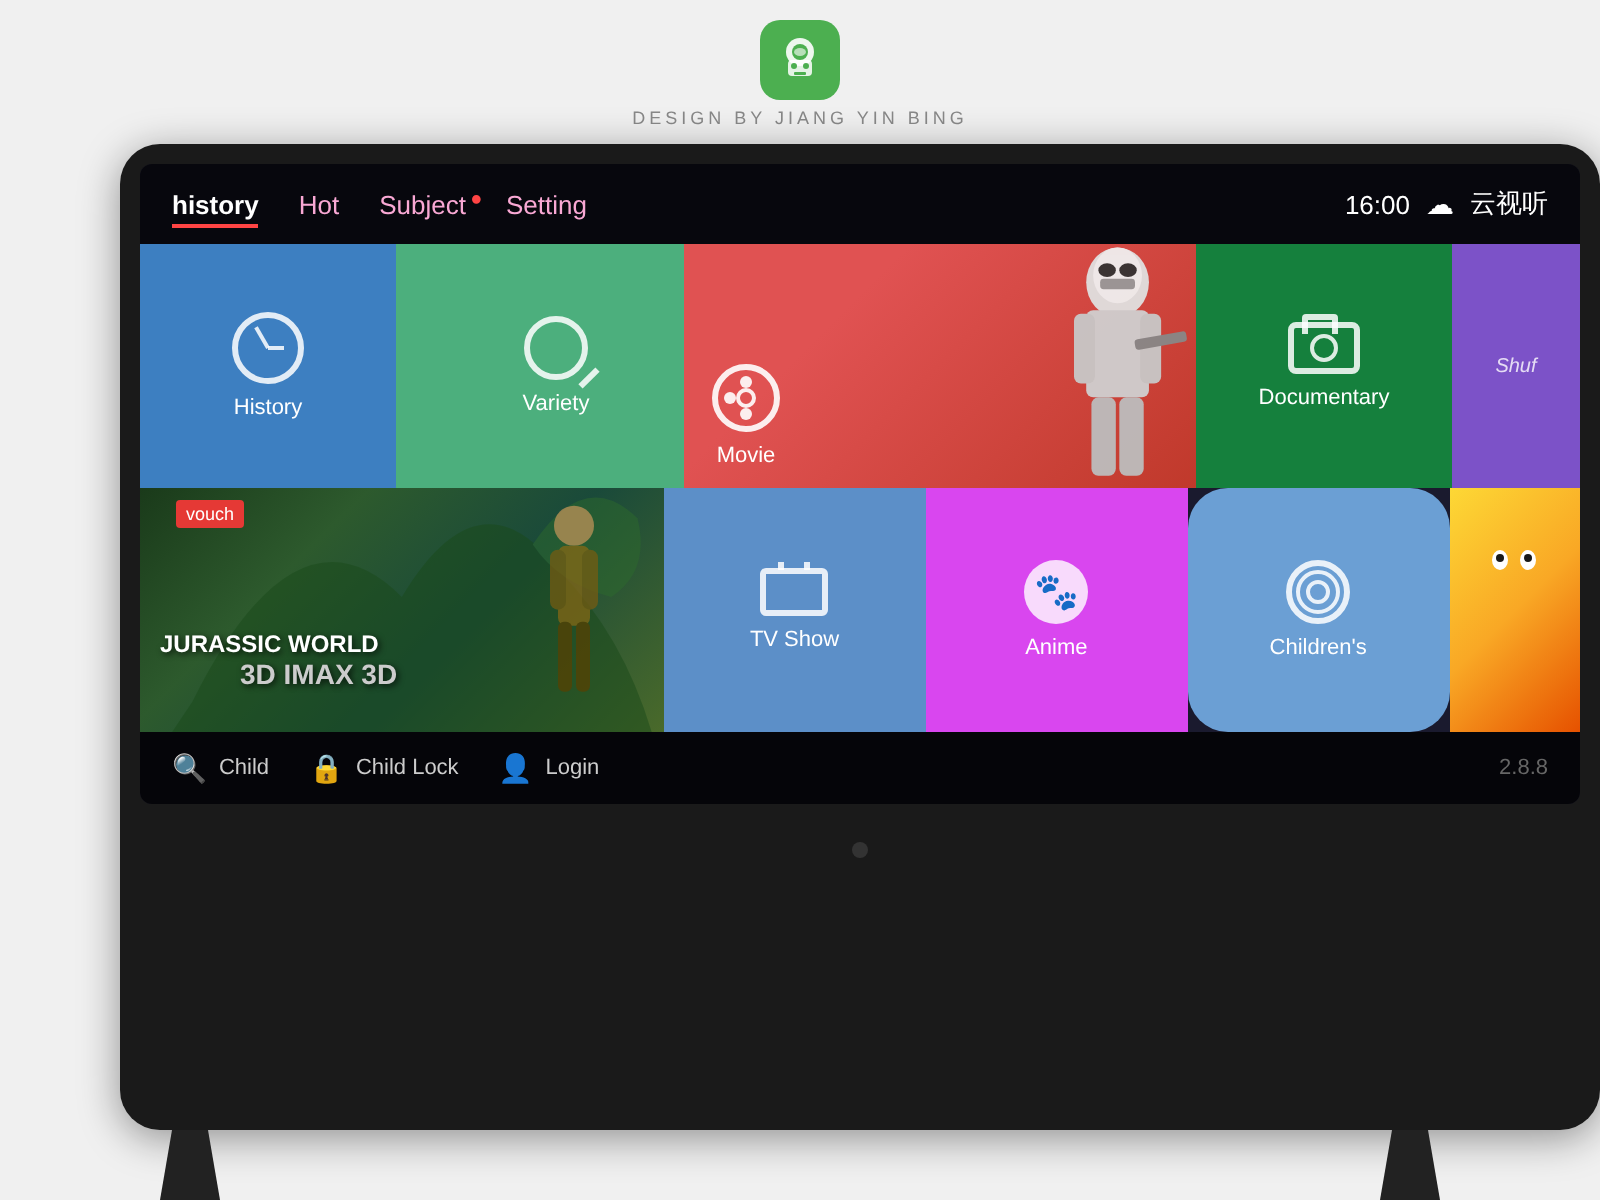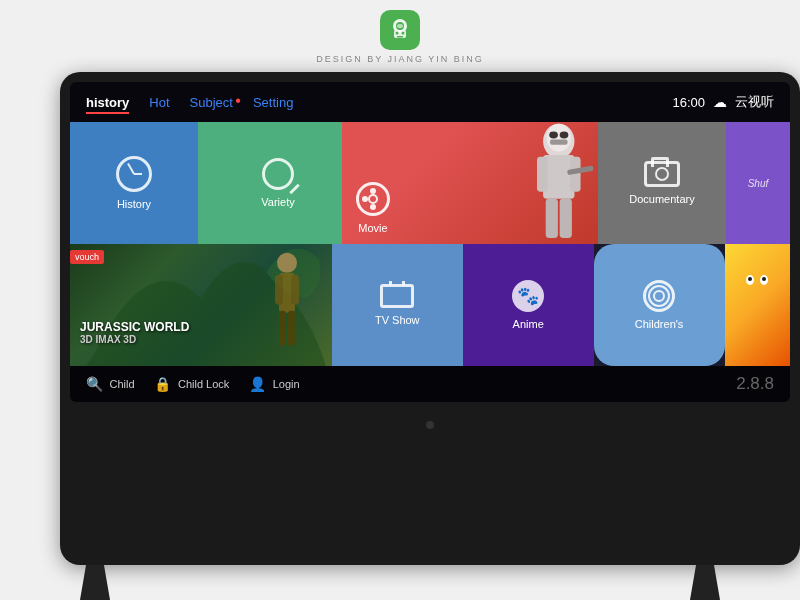--- a/index.html
+++ b/index.html
@@ -128,21 +128,21 @@
       flex-shrink: 0;
     }
 
     .nav-items {
       display: flex;
       gap: 20px;
       flex: 1;
     }
 
     .nav-item {
-      color: #3b82f6;
+      color: #f9a8d4;
       font-size: 13px;
       cursor: pointer;
       position: relative;
     }
 
     .nav-item.active {
       color: #fff;
       font-weight: bold;
     }
 
@@ -198,27 +198,27 @@
       justify-content: center;
       position: relative;
       cursor: pointer;
       overflow: hidden;
     }
 
     
     .cell-history { background: #3d7fc1; }
     .cell-variety { background: #4caf7d; padding-left: 16px; }
     .cell-movie { background: #e05252; flex: 2; }
-    .cell-documentary { background: #737373; }
+    .cell-documentary { background: #15803d; }
     .cell-shuffle { background: #7c52c8; }
 
     
     .cell-voucher { flex: 2; background: #1a1a2e; position: relative; overflow: hidden; }
     .cell-tvshow { background: #5c8fc8; }
-    .cell-anime { background: #4c1d95; }
+    .cell-anime { background: #d946ef; }
     .cell-childrens { background: #6b9fd4; border-radius: 20px; }
     .cell-sponge { background: #f5d020; overflow: hidden; }
 
     .cell-label {
       color: #fff;
       font-size: 11px;
       margin-top: 6px;
       text-align: center;
     }
 
@@ -238,21 +238,21 @@
       display: flex;
       align-items: flex-end;
       justify-content: flex-start;
       padding: 6px;
     }
 
     
     .voucher-badge {
       position: absolute;
       top: 6px;
-      left: 0;
+      left: 18px;
       background: #e53935;
       color: #fff;
       font-size: 9px;
       padding: 2px 5px;
       border-radius: 2px;
       z-index: 2;
     }
 
     .jurassic-bg {
       position: absolute;
@@ -265,22 +265,23 @@
       bottom: 20px;
       left: 10px;
       color: #fff;
       font-size: 12px;
       font-weight: bold;
       text-shadow: 1px 1px 3px rgba(0,0,0,0.8);
       line-height: 1.2;
     }
 
     .jurassic-sub {
-      font-size: 10px;
+      font-size: 14px;
       color: #ccc;
+      margin-left: 40px;
     }
 
     
     .sponge-figure {
       width: 100%;
       height: 100%;
       background: linear-gradient(135deg, #fdd835 0%, #f9a825 50%, #e65100 100%);
       display: flex;
       align-items: center;
       justify-content: center;
@@ -335,21 +336,21 @@
       cursor: pointer;
     }
 
     .footer-icon {
       font-size: 14px;
     }
 
     .version-text {
       margin-left: auto;
       color: #666;
-      font-size: 17px;
+      font-size: 11px;
     }
 
     
     .clock-icon {
       width: 36px;
       height: 36px;
       border: 3px solid rgba(255,255,255,0.85);
       border-radius: 50%;
       position: relative;
     }

